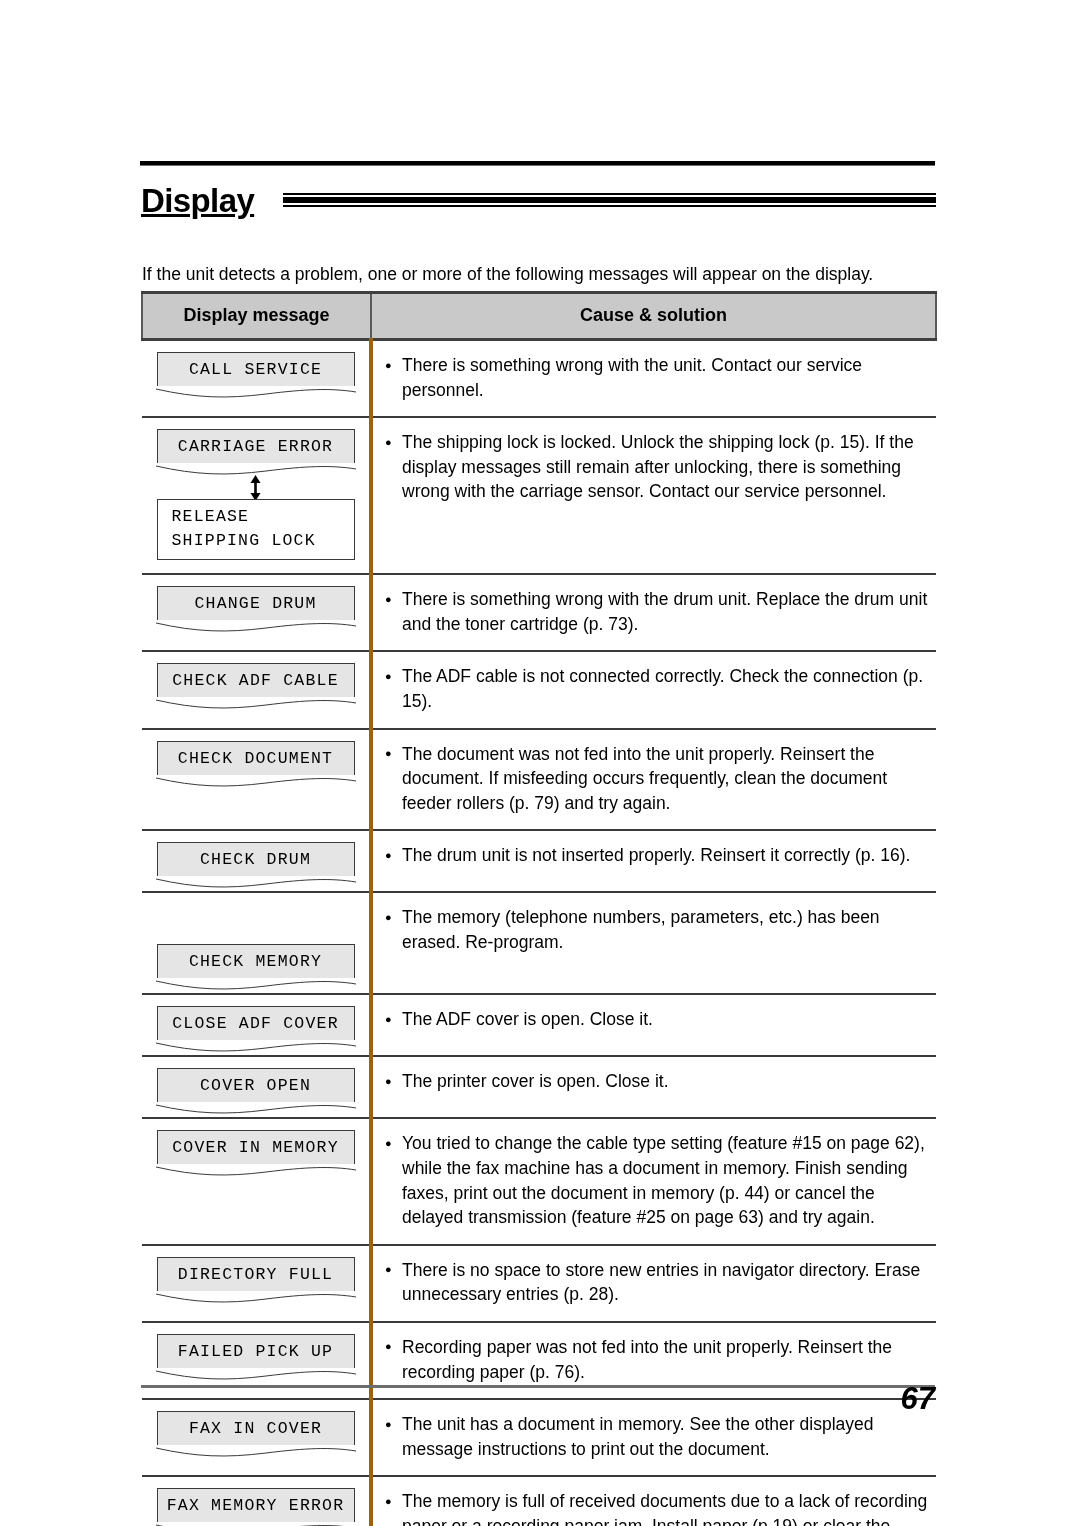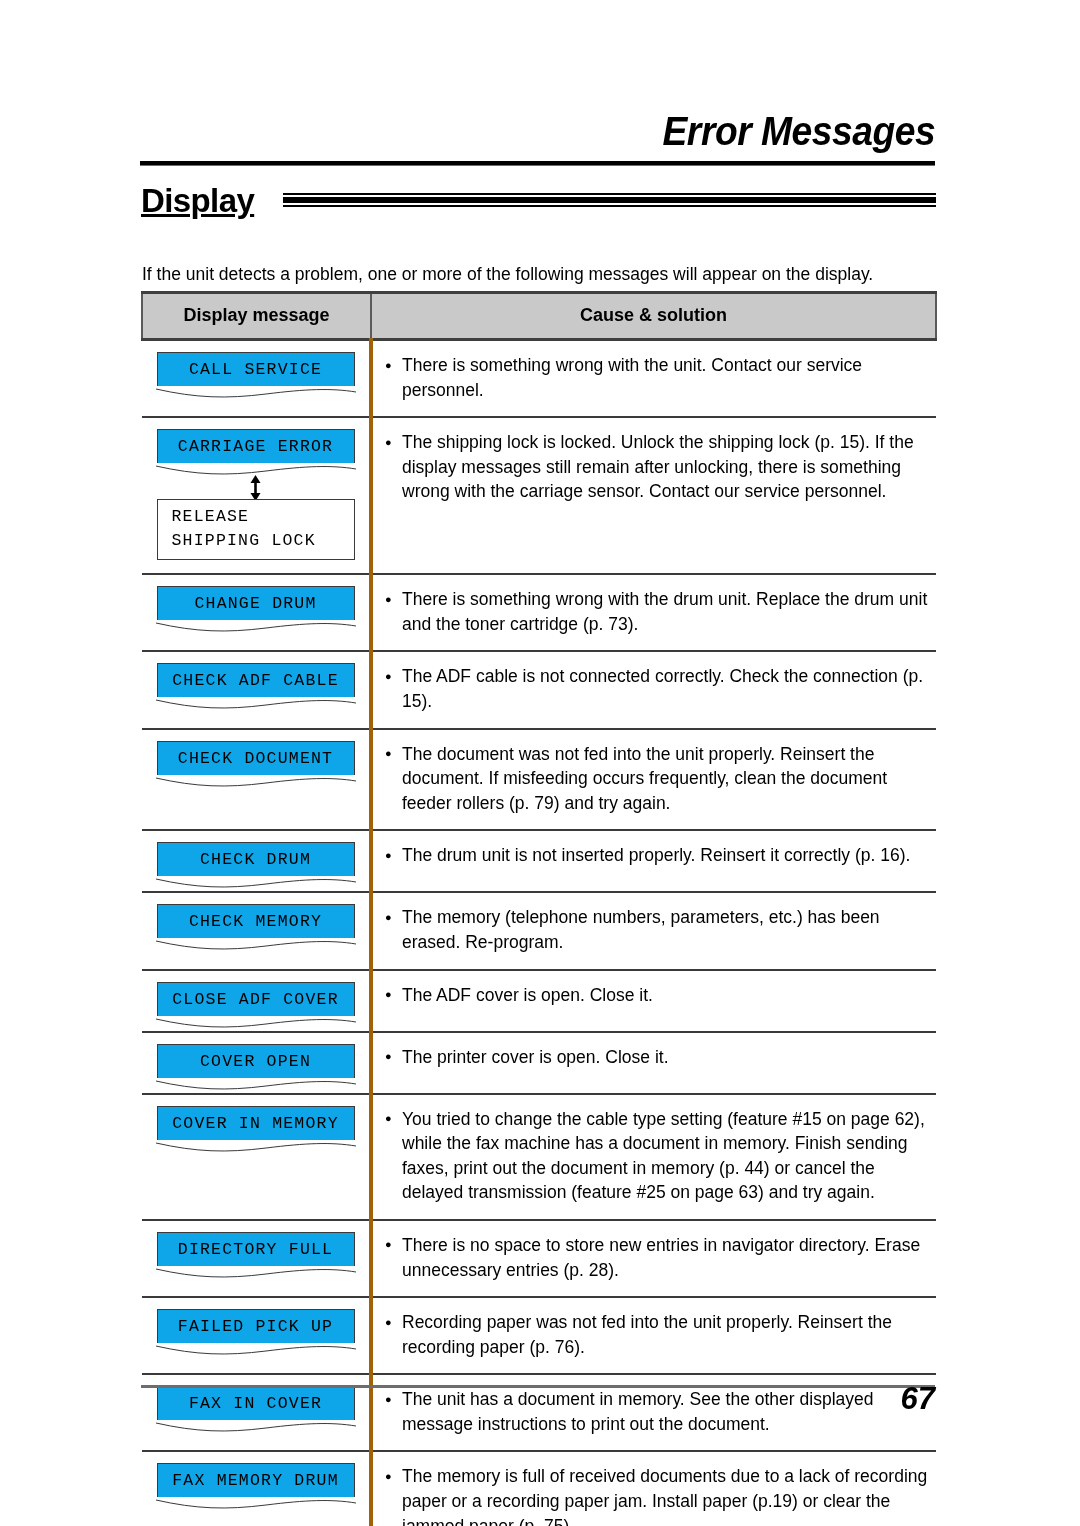--- a/index.html
+++ b/index.html
@@ -144,21 +144,21 @@
 
   
   .lcd-wrap {
     margin: 0 auto;
     position: relative;
   }
   .lcd {
     position: relative;
     border: 1.5px solid #3a3a3a;
     border-bottom: none;
-    background: #0ea5e9;
+    background: #e5e5e5;
     box-sizing: border-box;
     font-family: "Liberation Mono", "DejaVu Sans Mono", monospace;
     font-size: 16.5px;
     letter-spacing: 1.2px;
     line-height: 23px;
     text-align: center;
     padding: 5px 6px 7px 6px;
   }
   .lcd .wave {
     position: absolute;
@@ -227,23 +227,20 @@
     font-size: 31px;
     font-weight: bold;
     font-style: italic;
   }
 </style>
 </head>
 <body>
 
 <div class="page">
 
-  <div class="chapter-title-wrap">
-    <span class="chapter-title">Error Messages</span>
-  </div>
   <div class="chapter-rule"></div>
 
   <div class="section-head">
     <span class="section-title">Display</span>
     <span class="section-rule">
       <i class="r1"></i>
         <i class="r2"></i>
         <i class="r3"></i>
     </span>
   </div>
@@ -374,21 +371,21 @@
             </div>
           </td>
           <td class="sol">
             <ul class="sol-list">
               <li>The drum unit is not inserted properly. Reinsert it correctly (p. 16).</li>
             </ul>
           </td>
         </tr>
         <tr>
           <td class="msg">
-            <div class="lcd-wrap" style="width: 198px;">
+            <div class="lcd-wrap" style="width: 198px; margin-top: 40px;">
               <div class="lcd">
                 <div class="lcd-line">CHECK MEMORY</div>
                 <svg class="wave" viewBox="0 0 200 14" preserveAspectRatio="none">
                   <path d="M0,0 L0,3 C40,12 70,13 110,8 C150,3 175,2 200,6 L200,0" fill="#ffffff" stroke="none"></path>
                   <path d="M0,3 C40,12 70,13 110,8 C150,3 175,2 200,6" fill="none" stroke="#3a3a3a" stroke-width="1"></path>
                 </svg>
               </div>
             </div>
           </td>
           <td class="sol">
@@ -502,21 +499,21 @@
           <td class="sol">
             <ul class="sol-list">
               <li>The unit has a document in memory. See the other displayed message instructions to print out the document.</li>
             </ul>
           </td>
         </tr>
         <tr>
           <td class="msg">
             <div class="lcd-wrap" style="width: 198px;">
               <div class="lcd">
-                <div class="lcd-line">FAX MEMORY DRUM</div>
+                <div class="lcd-line">FAX MEMORY ERROR</div>
                 <svg class="wave" viewBox="0 0 200 14" preserveAspectRatio="none">
                   <path d="M0,0 L0,3 C40,12 70,13 110,8 C150,3 175,2 200,6 L200,0" fill="#ffffff" stroke="none"></path>
                   <path d="M0,3 C40,12 70,13 110,8 C150,3 175,2 200,6" fill="none" stroke="#3a3a3a" stroke-width="1"></path>
                 </svg>
               </div>
             </div>
           </td>
           <td class="sol">
             <ul class="sol-list">
               <li>The memory is full of received documents due to a lack of recording paper or a recording paper jam. Install paper (p.19) or clear the jammed paper (p. 75).</li>

